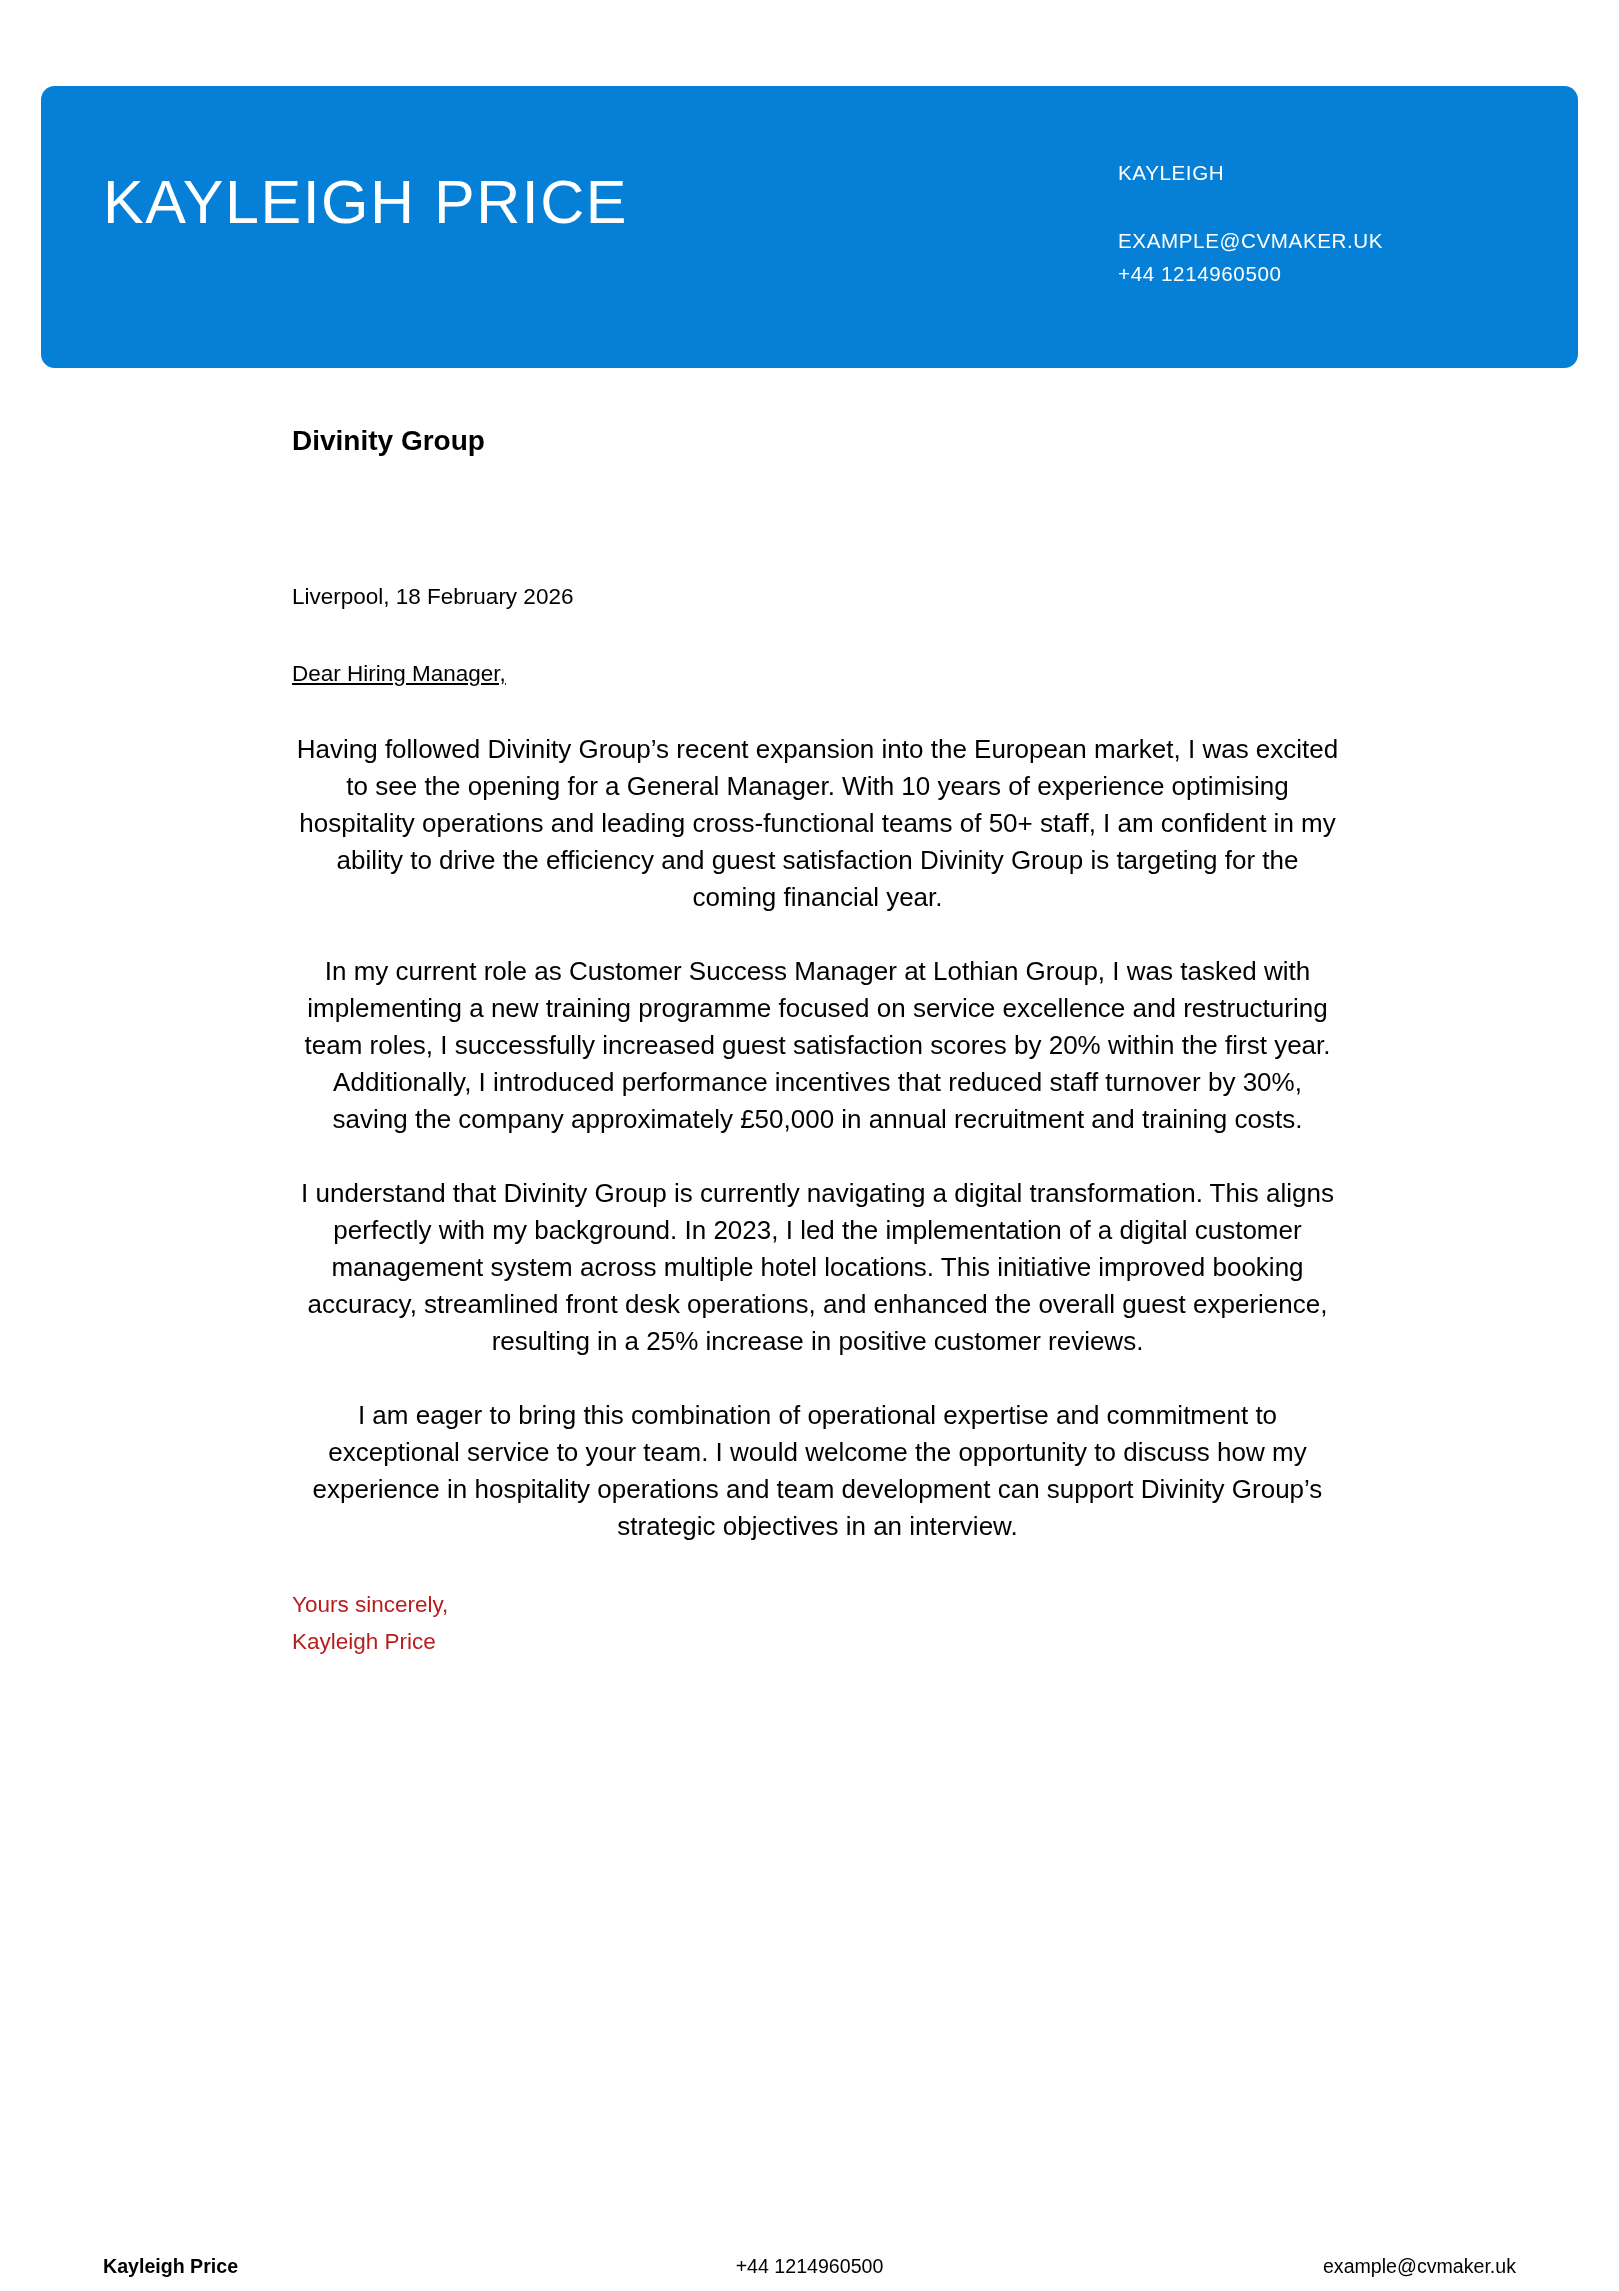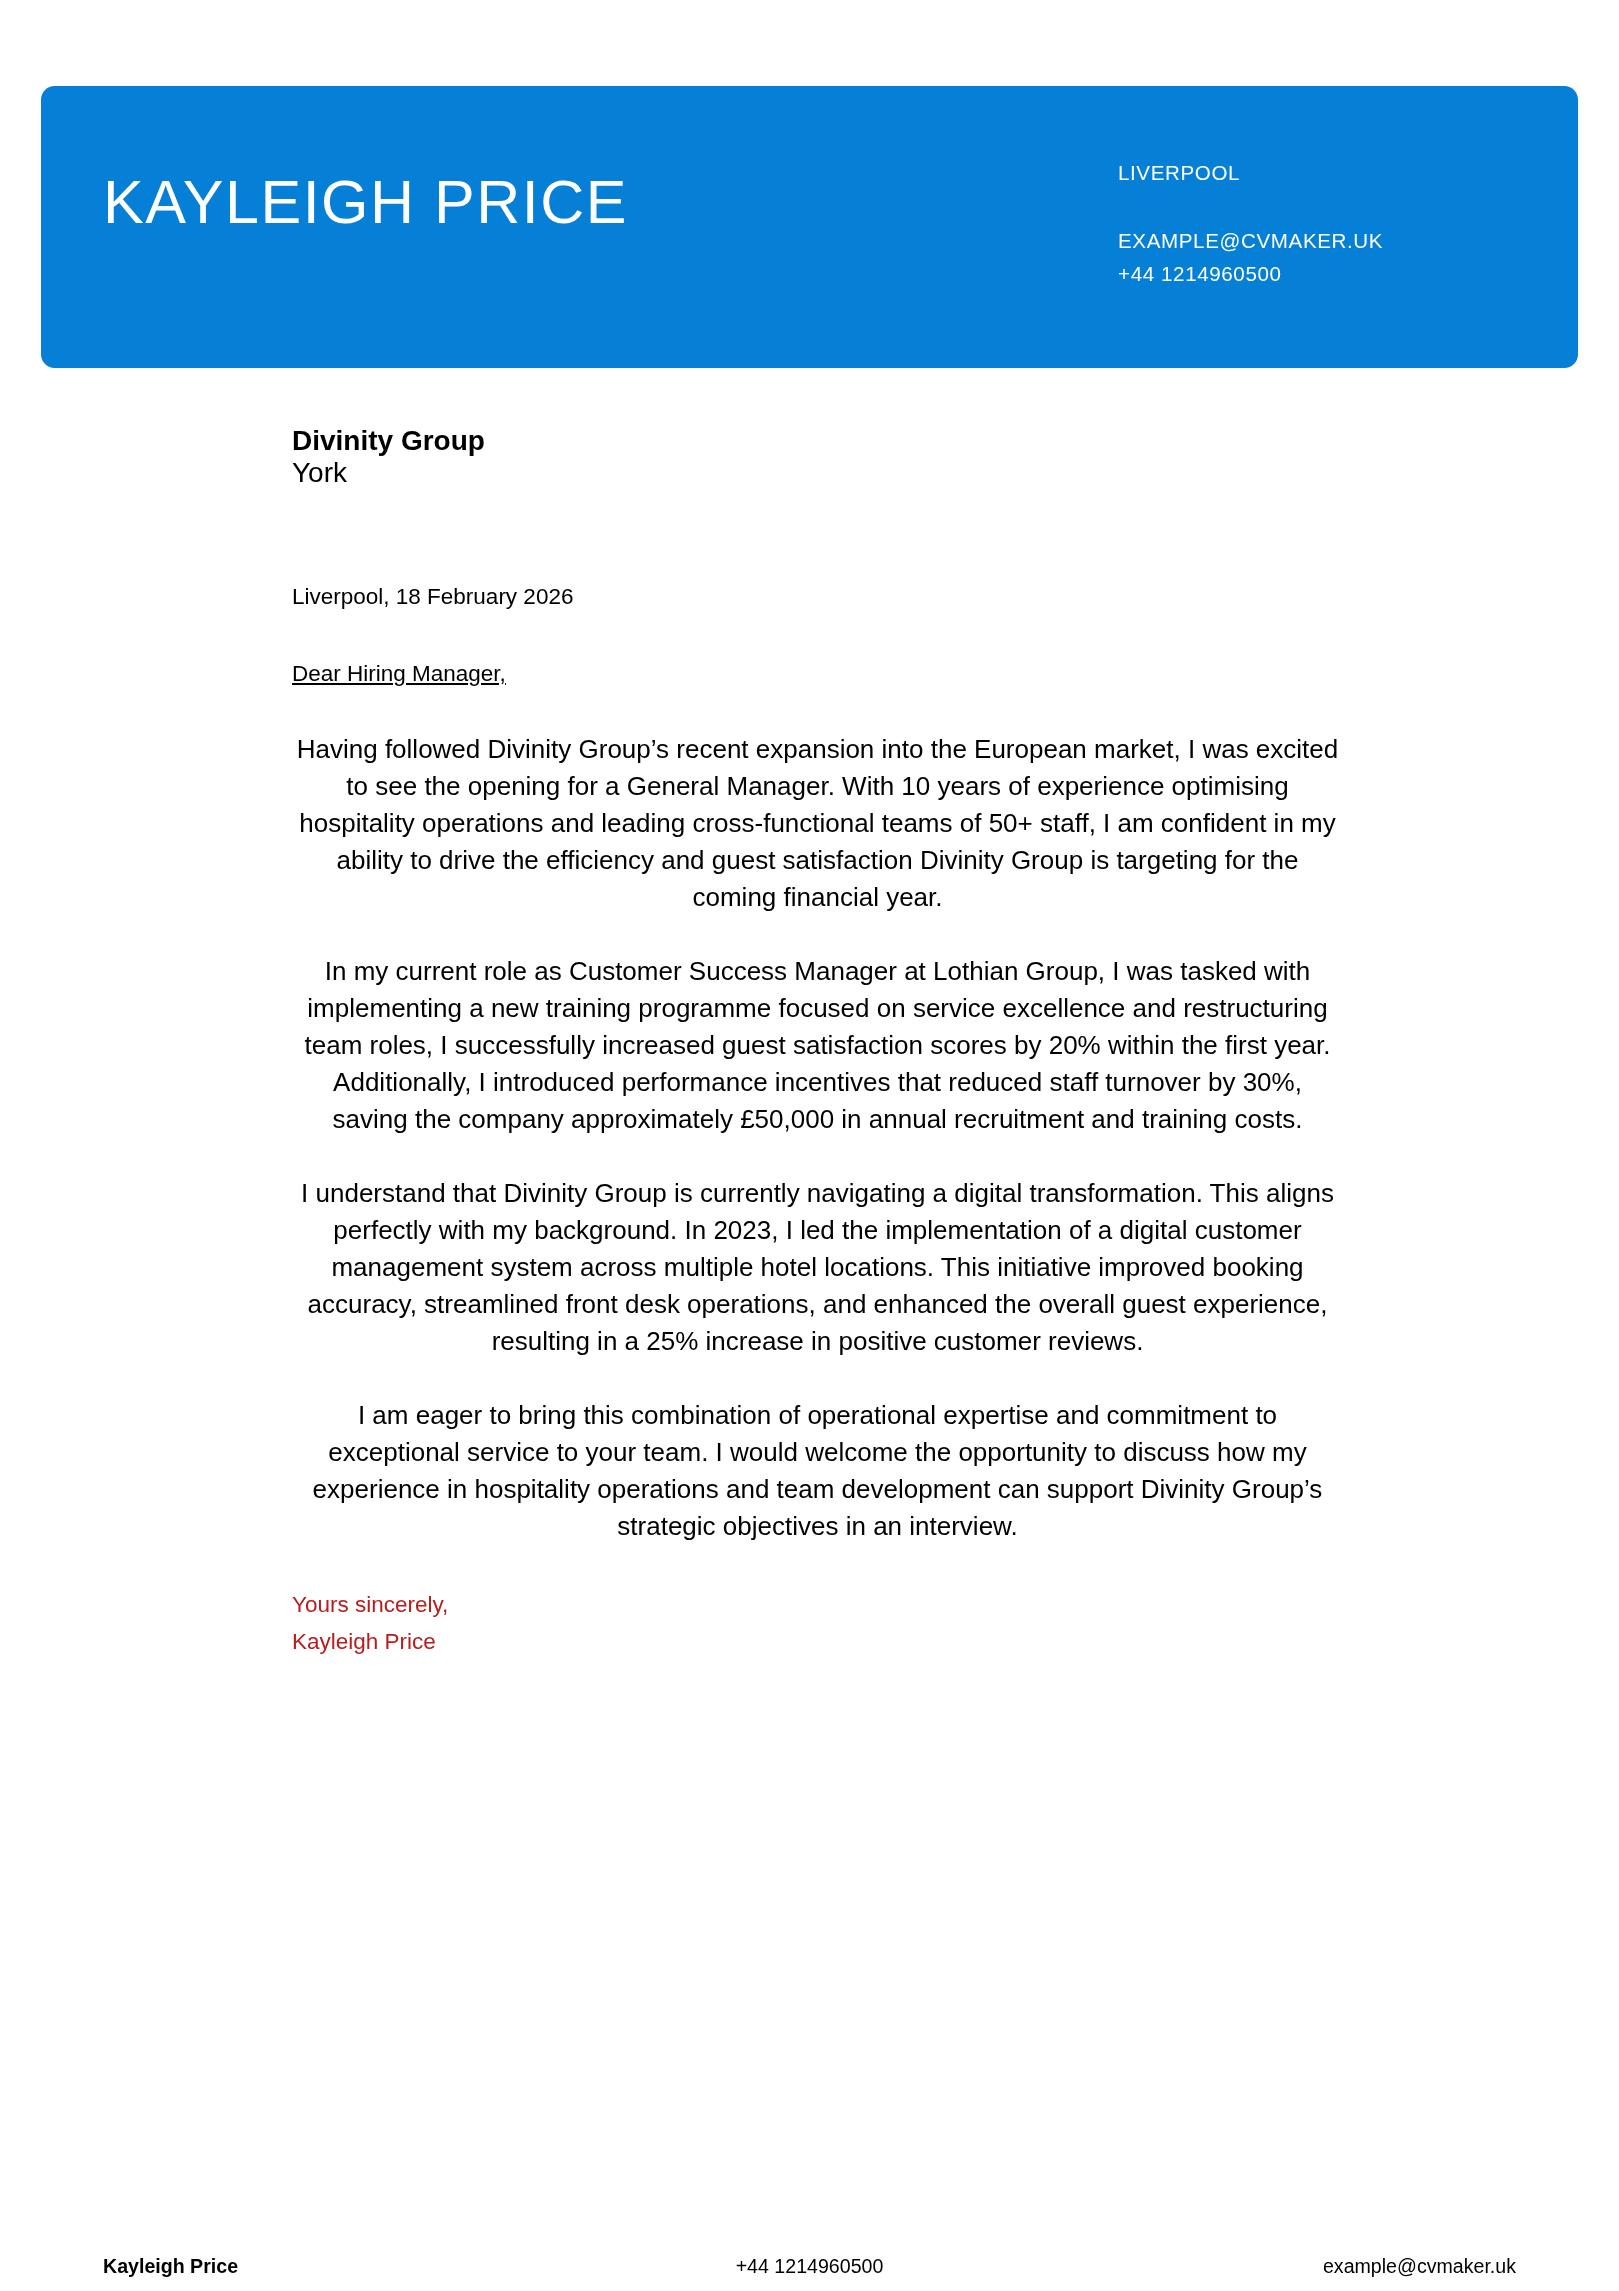--- a/index.html
+++ b/index.html
@@ -183,32 +183,31 @@
 </head>
 <body>
 
 <div class="page">
 
   <div class="header-banner">
 
     <div class="header-name">KAYLEIGH PRICE</div>
 
     <div class="header-contact">
-      <span class="contact-city">LIVERPOOL</span>
+      <span class="contact-city">KAYLEIGH</span>
       <span class="contact-line">EXAMPLE@CVMAKER.UK</span>
       <span class="contact-line">+44 1214960500</span>
     </div>
 
   </div>
 
   <div class="letter">
 
     <div class="recipient">
       <div class="recipient-company">Divinity Group</div>
-      <div class="recipient-city">York</div>
     </div>
 
     <div class="date-line">Liverpool, 18 February 2026</div>
 
     <div class="salutation">Dear Hiring Manager,</div>
 
     <div class="body-copy">
       <p>Having followed Divinity Group’s recent expansion into the European market, I was excited to see the opening for a General Manager. With 10 years of experience optimising hospitality operations and leading cross-functional teams of 50+ staff, I am confident in my ability to drive the efficiency and guest satisfaction Divinity Group is targeting for the coming financial year.</p>
       <p>In my current role as Customer Success Manager at Lothian Group, I was tasked with implementing a new training programme focused on service excellence and restructuring team roles, I successfully increased guest satisfaction scores by 20% within the first year. Additionally, I introduced performance incentives that reduced staff turnover by 30%, saving the company approximately £50,000 in annual recruitment and training costs.</p>
       <p>I understand that Divinity Group is currently navigating a digital transformation. This aligns perfectly with my background. In 2023, I led the implementation of a digital customer management system across multiple hotel locations. This initiative improved booking accuracy, streamlined front desk operations, and enhanced the overall guest experience, resulting in a 25% increase in positive customer reviews.</p>

